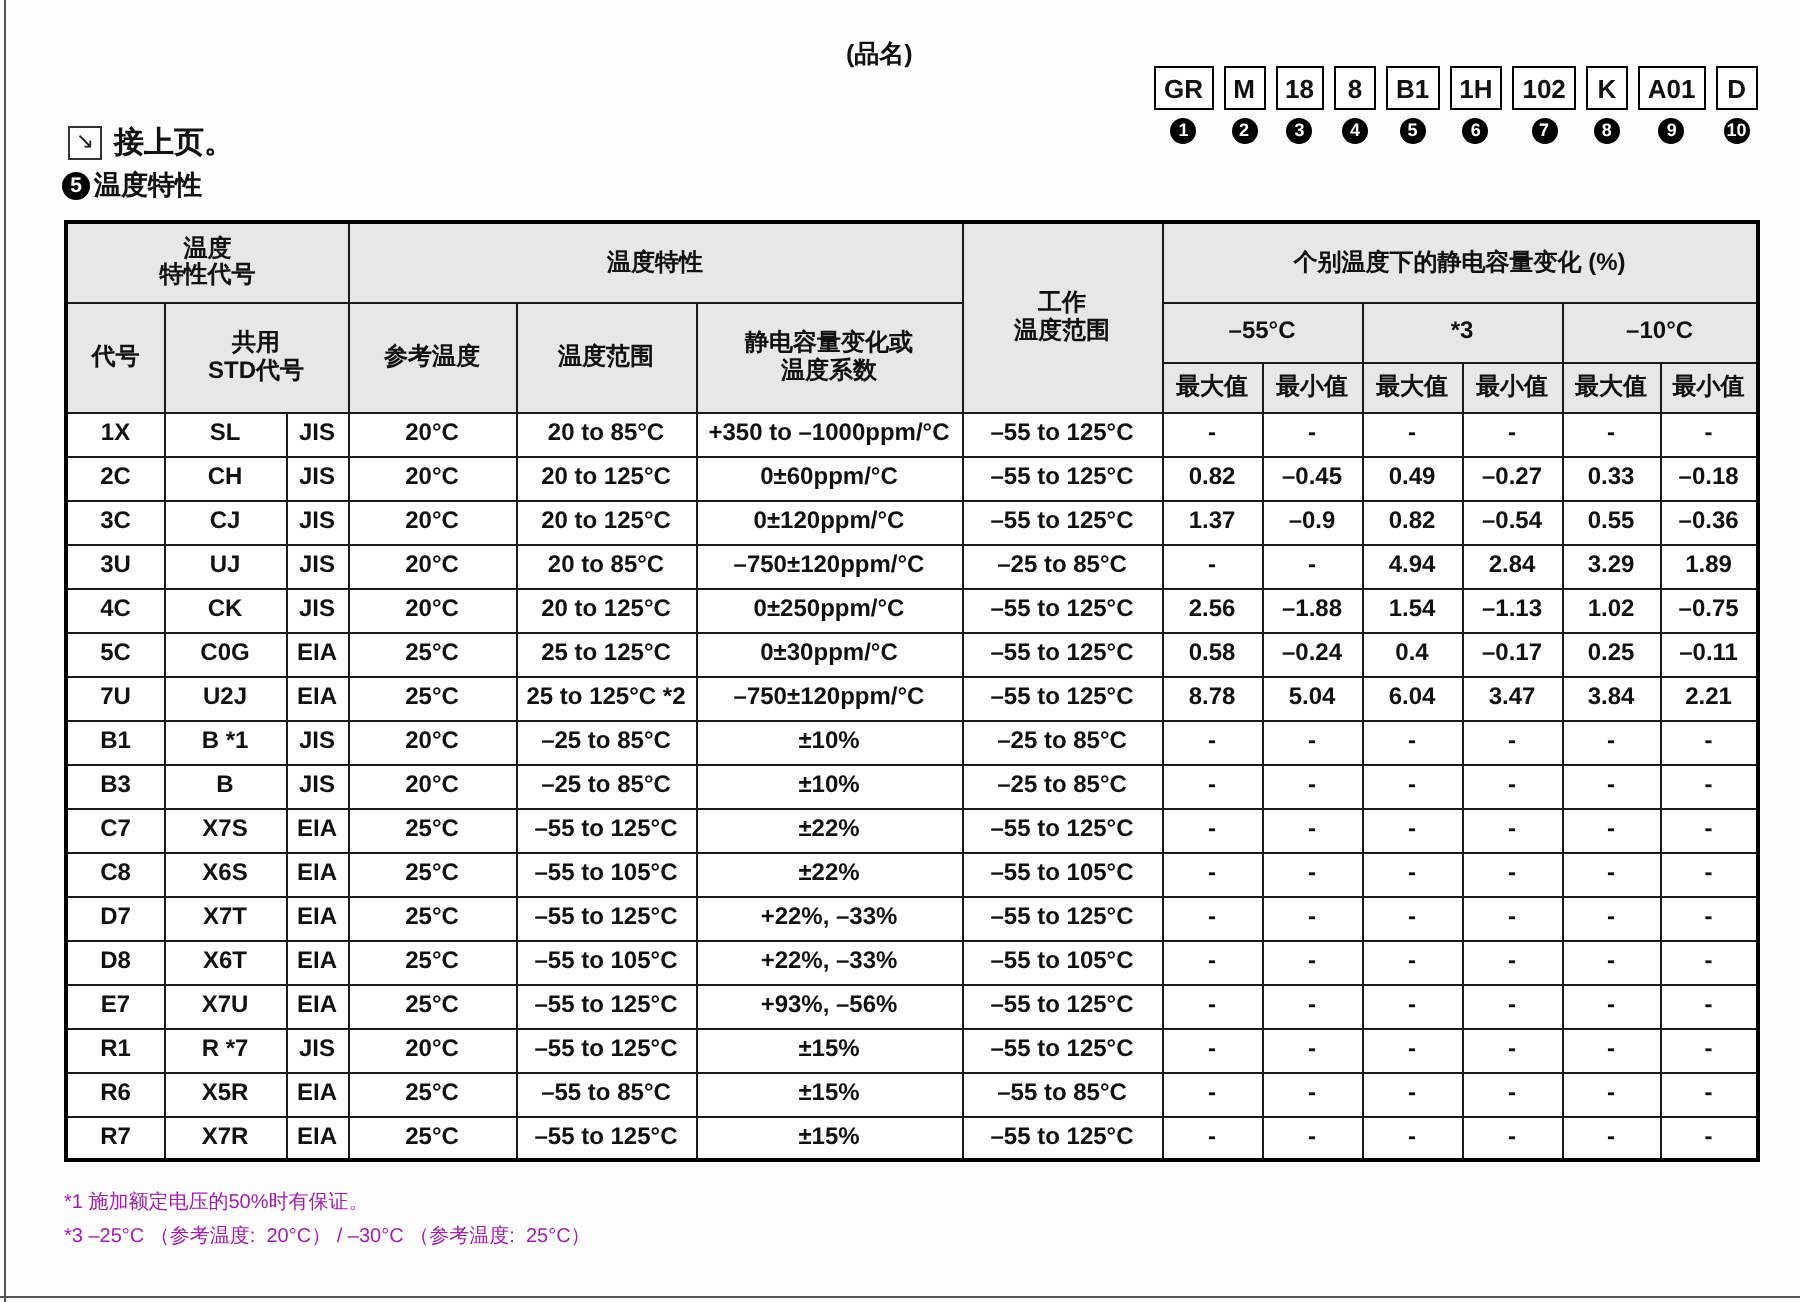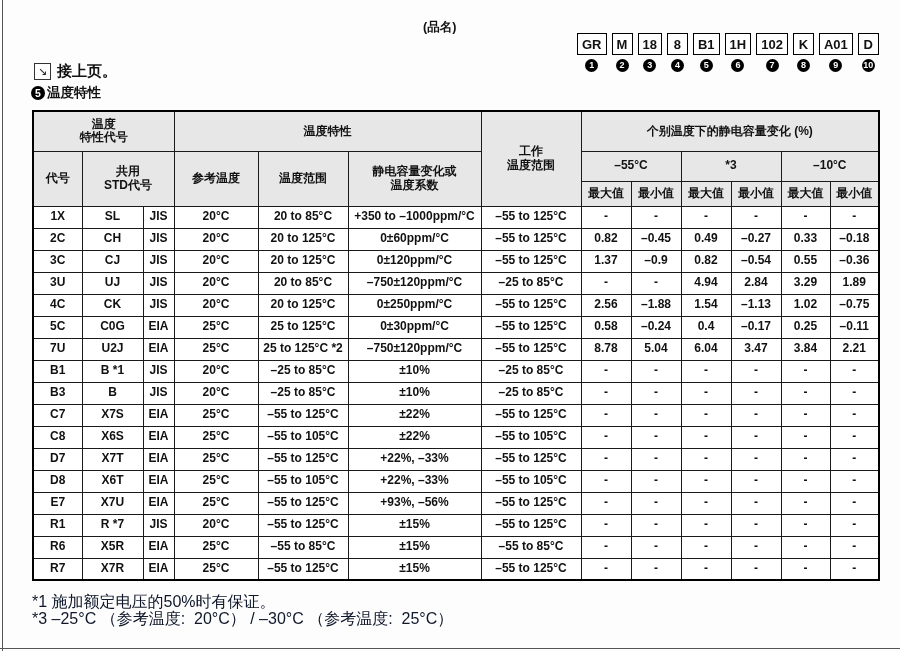--- a/index.html
+++ b/index.html
@@ -46,21 +46,21 @@
     border:1px solid #1a1a1a;text-align:center;vertical-align:middle;
     font-weight:bold;font-size:12px;padding:0;line-height:1.12;overflow:hidden;
   }
   thead th{background:#e7e7e7;white-space:pre-line;}
   thead tr.h1{height:40px;}
   thead tr.h2{height:30px;}
   thead tr.h3{height:25px;}
   tbody tr{height:22px;background:#fff;padding-left:44px;}
 
   
-  .footnotes{position:absolute;left:32px;top:593px;font-size:16px;font-weight:normal;line-height:17px;color:#0f172a;}
+  .footnotes{position:absolute;left:32px;top:593px;font-size:10px;font-weight:normal;line-height:17px;color:#a21caf;}
   .footnotes div{white-space:pre;}
 </style>
 </head>
 <body>
 
 <div class="edge-left"></div>
 <div class="edge-bottom"></div>
 
 <div class="part-label">(品名)</div>
 <div class="part-code">

